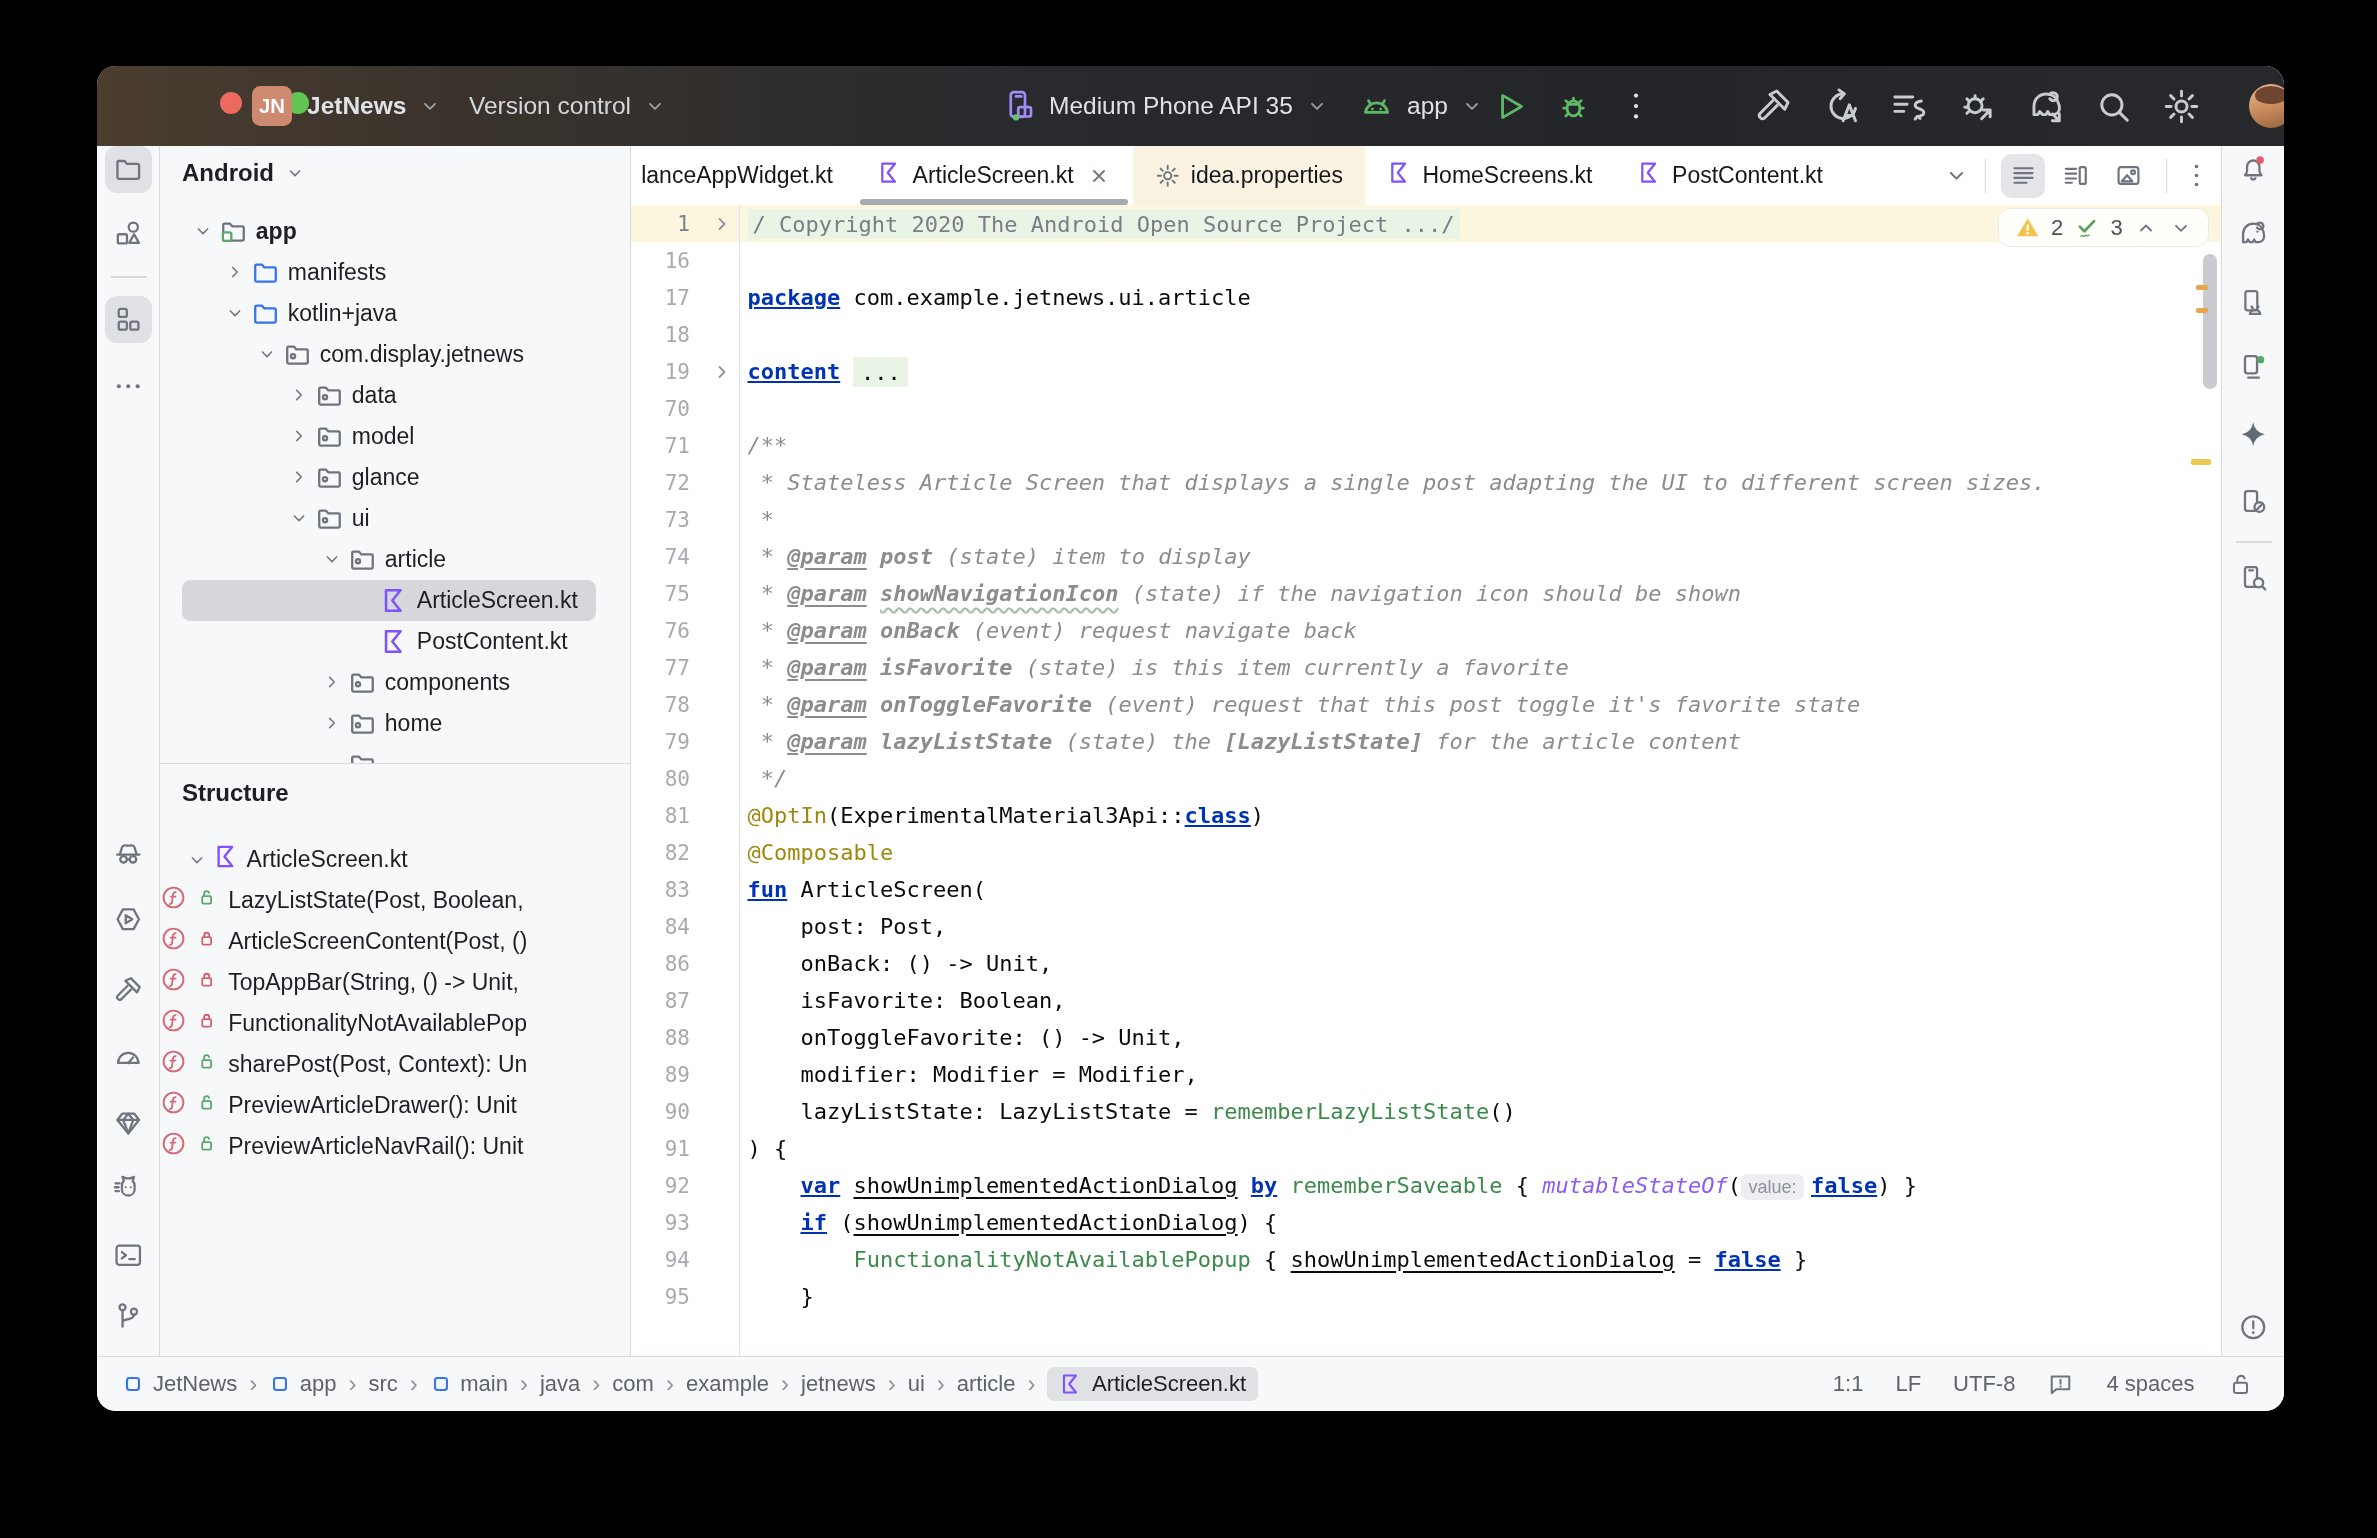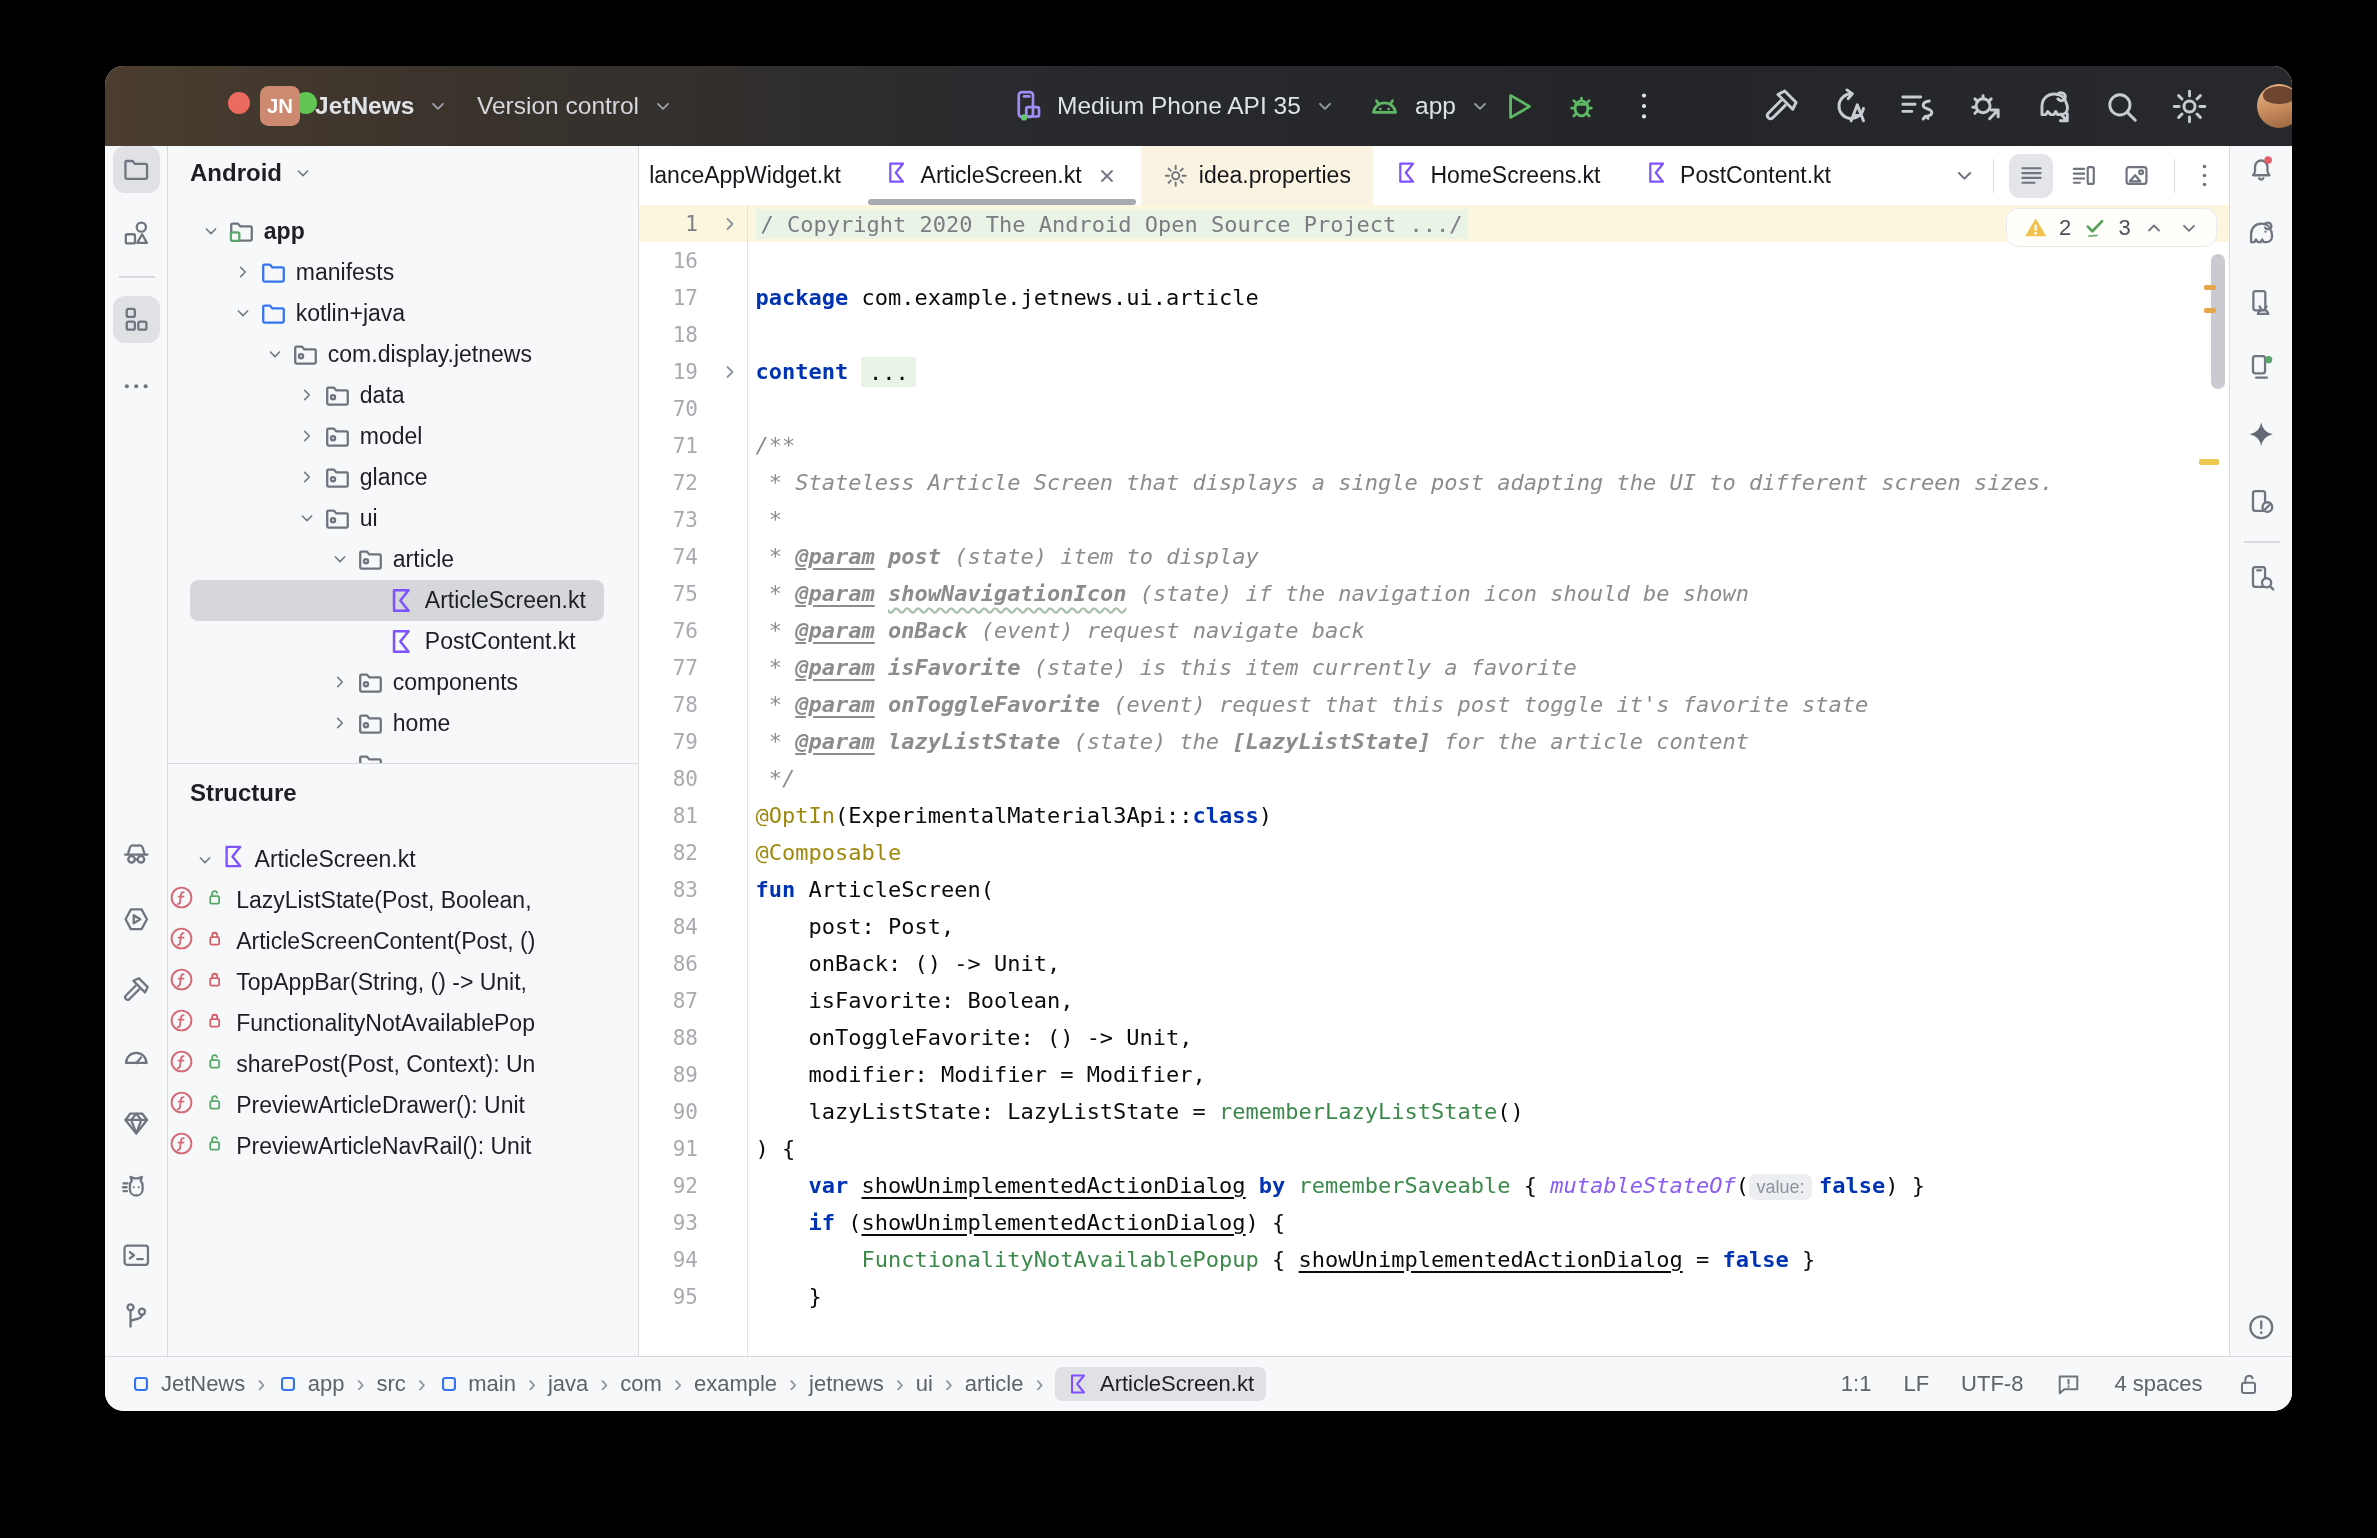--- a/index.html
+++ b/index.html
@@ -1,20 +1,20 @@
 <!DOCTYPE html>
 <html style="font-size:13.5px"><head>
 <meta charset="utf-8">
 <style>
   *{box-sizing:border-box;margin:0;padding:0}
   html,body{background:#000;}
   .screen{position:relative;width:2377px;height:1538px;background:#000;overflow:hidden;
           font-family:"Liberation Sans",sans-serif;-webkit-font-smoothing:antialiased;}
   .window{position:absolute;left:97px;top:66px;width:2187px;height:1345px;border-radius:18.6px;
-          overflow:hidden;background:#f7f8fa;display:flex;flex-direction:column;box-shadow:0 25.4px 68px rgba(0,0,0,.6);margin-left:8px;}
+          overflow:hidden;background:#f7f8fa;display:flex;flex-direction:column;box-shadow:0 25.4px 68px rgba(0,0,0,.6);}
 
   
   .titlebar{position:relative;height:80px;flex:0 0 80px;color:#dfe3e8;font-size:24.5px;
             background:linear-gradient(90deg,#4b3d30 0%,#3c342c 14%,#282a2e 42%,#232529 70%,#27292d 100%);}
   .titlebar .tl{position:absolute;top:88px;width:22px;height:22px;border-radius:50%;}
   .tl{top:26px !important;}
   .tl.red{left:123px;background:#ec6a5e;}
   .tl.yellow{left:157px;background:#f5bf4f;}
   .tl.green{left:190px;background:#61c554;}
   .jn-badge{position:absolute;left:155px;top:20.3px;width:40px;height:40px;border-radius:8.5px;background:#cd8a70;
@@ -90,21 +90,21 @@
 
   .codewrap{position:relative;flex:1;overflow:hidden;font-family:"DejaVu Sans Mono",monospace;font-size:22px;}
   .code-row{position:relative;height:37px;display:flex;align-items:center;white-space:pre;}
   .code-row.caret{background:#fcf6df;}
   .ln{flex:0 0 59px;text-align:right;color:#a8aaaf;font-size:21px;font-family:"DejaVu Sans Mono",monospace;}
   .code-row.caret .ln{color:#7d8086;}
   .gut2{flex:0 0 49px;position:relative;height:100%;}
   .fold-ind{position:absolute;left:20.3px;top:6.8px;width:24px;height:24px;color:#8d94a1;}
   .ct{padding-left:8.5px;}
   .gutter-sep{position:absolute;left:108px;top:0;bottom:0;width:0.8px;background:#e0e2e6;pointer-events:none;}
-  .sg-k{color:#0033b3;font-weight:bold;}
+  .sg-k{color:#0033b3;font-weight:bold;text-decoration:underline;}
   .sg-t{color:#0a0b0e;}
   .sg-d{color:#8c8c8c;font-style:italic;}
   .sg-dt{color:#8c8c8c;font-style:italic;font-weight:bold;text-decoration:underline;text-underline-offset:4.2px;}
   .sg-dp{color:#8c8c8c;font-style:italic;font-weight:bold;}
   .sg-dpw{color:#8c8c8c;font-style:italic;font-weight:bold;text-decoration:underline wavy #a9bfae;text-underline-offset:6px;}
   .sg-db{color:#8c8c8c;font-style:italic;font-weight:bold;}
   .sg-a{color:#9e880d;}
   .sg-g{color:#3b8a4b;}
   .sg-u{color:#0a0b0e;text-decoration:underline;text-underline-offset:4.2px;}
   .sg-i{color:#8b5cf6;font-style:italic;}

